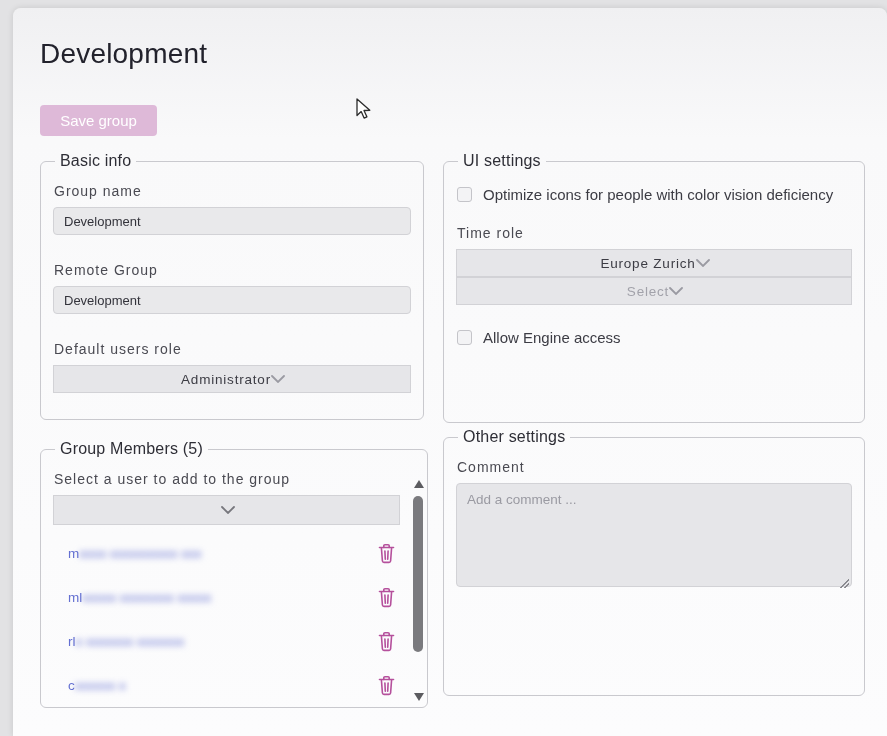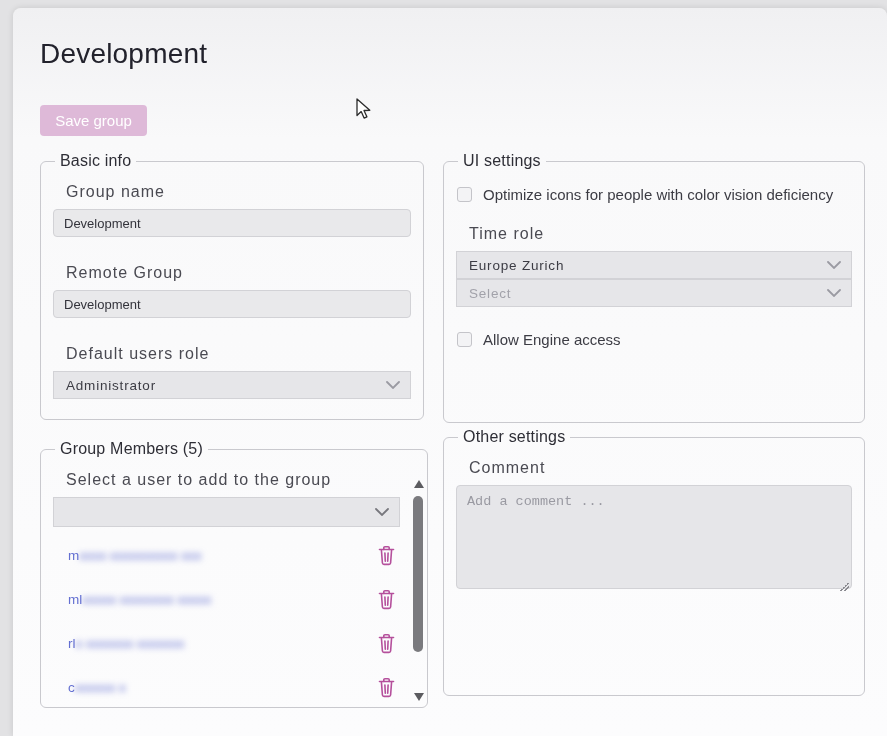--- a/index.html
+++ b/index.html
@@ -16,21 +16,21 @@
     background:linear-gradient(180deg,#f0f0f2 0%, #f9f9fa 18%, #fcfcfd 100%);
     border-radius:8px 8px 0 0;
     box-shadow:0 0 6px rgba(0,0,0,.12);
   }
   .page-title{
     position:absolute; left:27px; top:30px;
     font-size:28px; font-weight:400; color:#22222c; letter-spacing:.2px;
   }
   .save-btn{
     position:absolute; left:27px; top:97px;
-    width:107px; height:31px;
+    width:117px; height:31px;
     background:#deb9d8; color:#ffffff;
     border:none; border-radius:4px;
     font-family:inherit; font-size:15px;
     display:flex; align-items:center; justify-content:center;
     cursor:default;
   }
   fieldset{
     position:absolute;
     border:1px solid #c9c9ce;
     border-radius:6px;
@@ -40,35 +40,35 @@
   legend{
     font-size:16px; color:#2e2e36; padding:0 5px; margin-left:2px; letter-spacing:.2px;
   }
   .fs-basic   { left:27px;  top:144px; width:384px; height:268px; }
   .fs-ui      { left:430px; top:144px; width:422px; height:271px; }
   .fs-members { left:27px;  top:432px; width:388px; height:268px; }
   .fs-other   { left:430px; top:420px; width:422px; height:268px; }
 
   .field-label{
     display:block;
-    font-size:16px; color:#4a4a52; letter-spacing:1px;
-    margin:13px 0 8px 13px;
+    font-size:14px; color:#4a4a52; letter-spacing:1px;
+    margin:13px 0 8px 1px;
   }
   .text-input{
     width:100%; height:28px;
     background:#e9e9eb;
     border:1px solid #d2d2d6; border-radius:4px;
     font-family:inherit; font-size:13px; color:#33333b;
     padding:0 10px;
   }
   .select{
     width:100%; height:28px;
     background:#e6e6e9;
     border:1px solid #d2d2d6; border-radius:0;
-    display:flex; align-items:center; justify-content:space-between;
+    display:flex; align-items:center; justify-content:center;
     padding:0 10px 0 12px;
     cursor:default;
   }
   .select .val{ font-size:13.5px; color:#3c3c44; letter-spacing:.8px; }
   .select .val.placeholder{ color:#a2a2aa; }
   .chev{ flex:0 0 auto; }
 
   .check-row{ display:flex; align-items:center; gap:11px; margin:16px 0 4px 1px; }
   .checkbox{
     width:15px; height:15px; flex:0 0 auto;
@@ -110,21 +110,21 @@
     font-family:inherit; font-size:13.5px; color:#33333b;
     padding:8px 10px; resize:none; position:relative;
   }
   .comment-box::placeholder{ color:#9a9aa2; }
   .resize-grip{
     position:absolute; right:3px; bottom:3px; width:9px; height:9px;
     background:
       linear-gradient(135deg, transparent 0 50%, #8a8a90 50% 57%, transparent 57% 72%, #8a8a90 72% 79%, transparent 79%);
     pointer-events:none;
   }
-  .comment-wrap{ position:relative;font-family:Liberation Mono, monospace; }
+  .comment-wrap{ position:relative; }
 
   .cursor{ position:absolute; left:355px; top:98px; pointer-events:none; }
 </style>
 </head>
 <body>
 
 <div class="panel">
 
   <h1 class="page-title">Development</h1>
 

